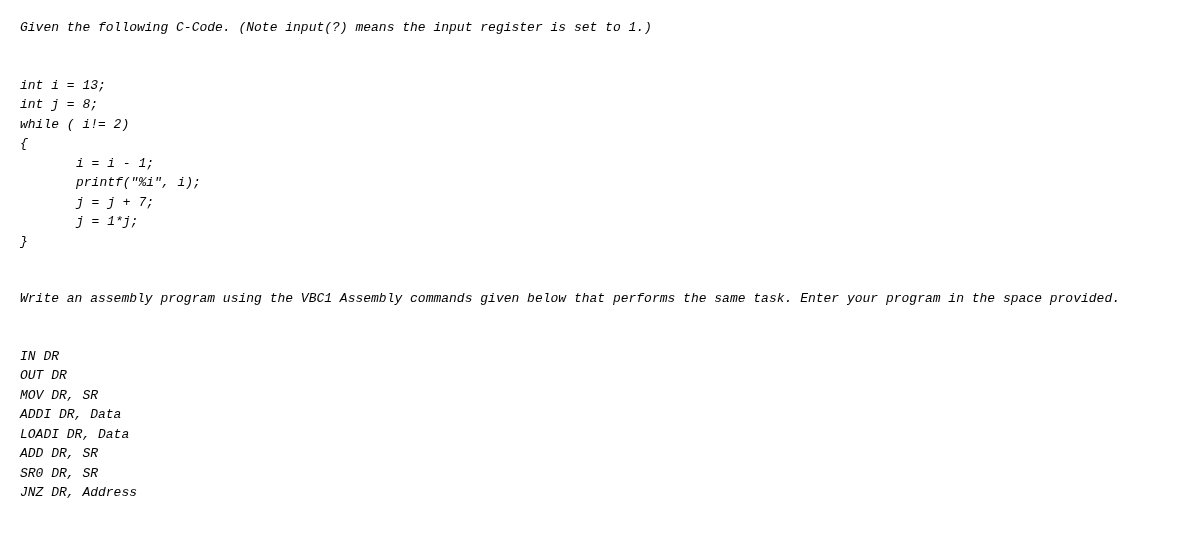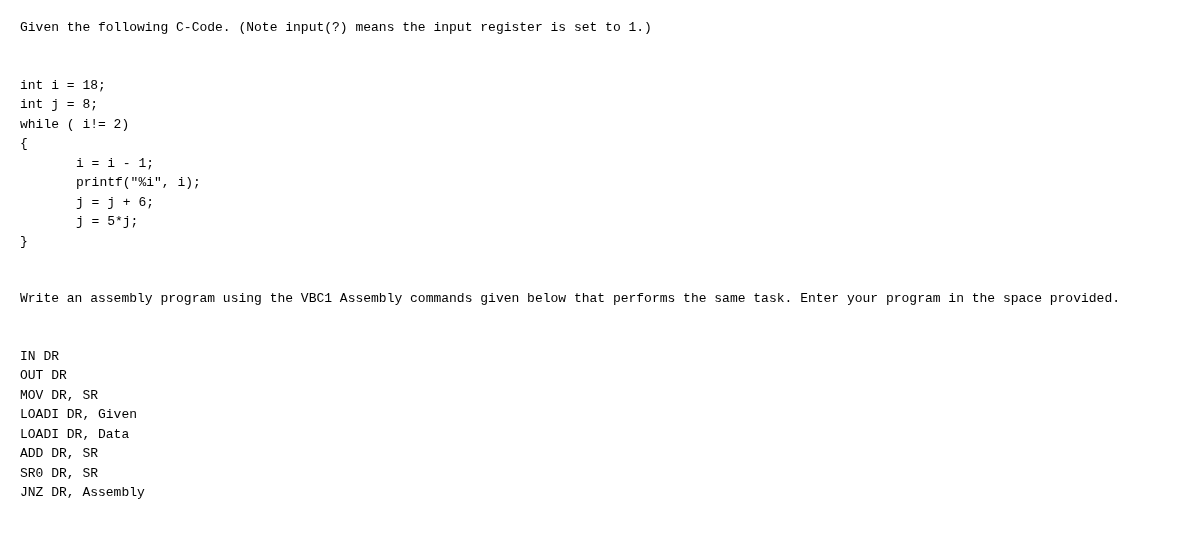--- a/index.html
+++ b/index.html
@@ -12,51 +12,52 @@
       font-family: "Courier New", Courier, monospace;
       font-size: 13px;
       color: #000000;
       padding: 18px 20px;
       line-height: 1.5;
       width: 1198px;
     }
     .line {
       white-space: pre;
       min-height: 19px;
+      font-style: italic;
     }
     .indent {
       padding-left: 56px;
     }
     .gap {
       height: 38px;
     }
   </style>
 </head>
 <body>
 
 <div class="line">Given the following C-Code. (Note input(?) means the input register is set to 1.)</div>
 
 <div class="gap"></div>
 
-<div class="line">int i = 18;</div>
+<div class="line">int i = 13;</div>
 <div class="line">int j = 8;</div>
 <div class="line">while ( i!= 2)</div>
 <div class="line">{</div>
 <div class="line indent">i = i - 1;</div>
 <div class="line indent">printf("%i", i);</div>
-<div class="line indent">j = j + 6;</div>
-<div class="line indent">j = 5*j;</div>
+<div class="line indent">j = j + 7;</div>
+<div class="line indent">j = 1*j;</div>
 <div class="line">}</div>
 
 <div class="gap"></div>
 
 <div class="line">Write an assembly program using the VBC1 Assembly commands given below that performs the same task. Enter your program in the space provided.</div>
 
 <div class="gap"></div>
 
 <div class="line">IN DR</div>
 <div class="line">OUT DR</div>
 <div class="line">MOV DR, SR</div>
-<div class="line">LOADI DR, Given</div>
+<div class="line">ADDI DR, Data</div>
 <div class="line">LOADI DR, Data</div>
 <div class="line">ADD DR, SR</div>
 <div class="line">SR0 DR, SR</div>
-<div class="line">JNZ DR, Assembly</div>
+<div class="line">JNZ DR, Address</div>
 
 </body></html>

